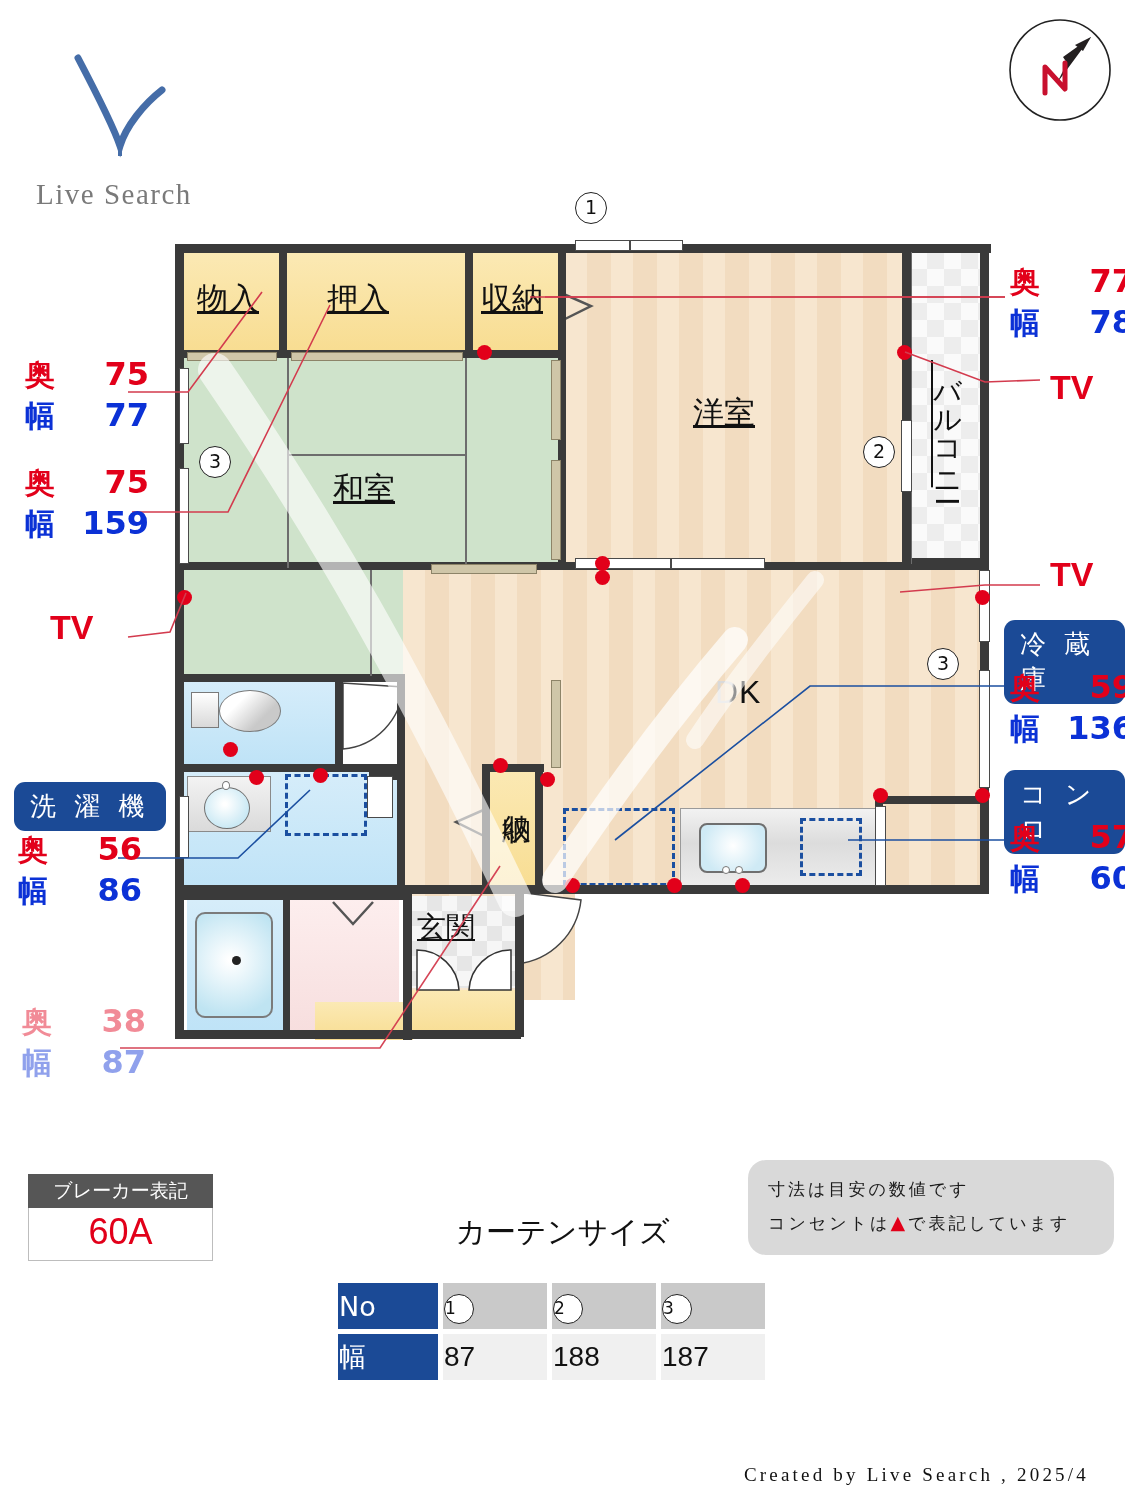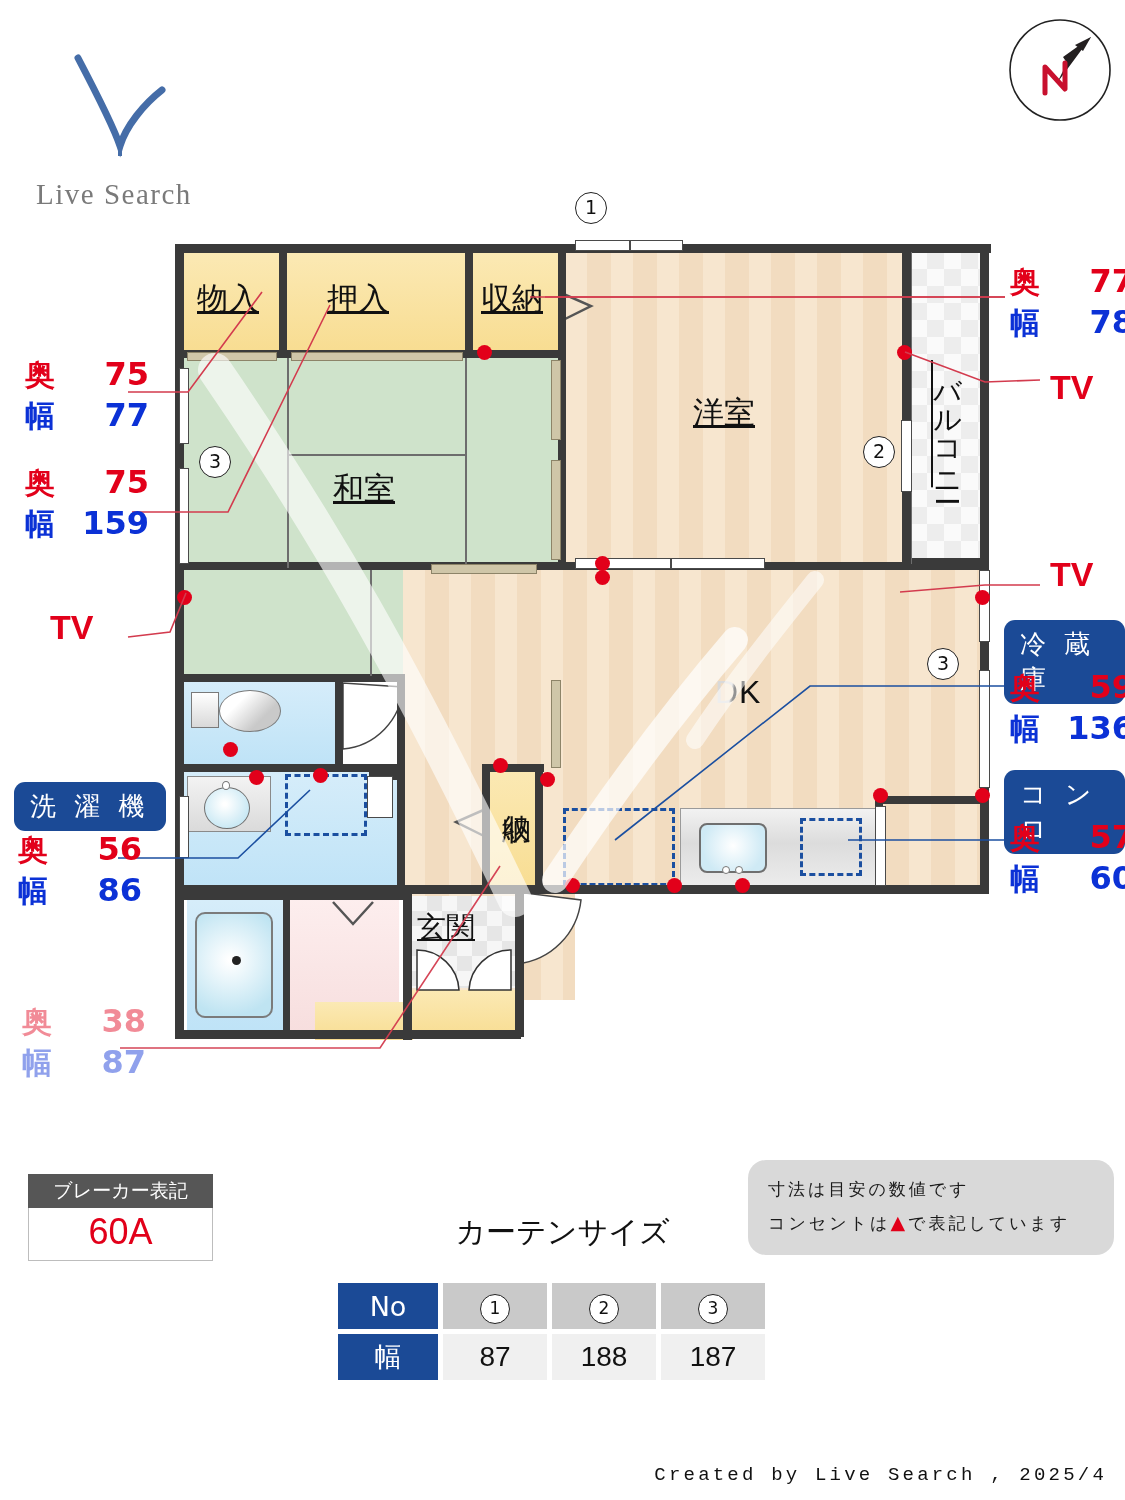--- a/index.html
+++ b/index.html
@@ -124,37 +124,37 @@
   }
   #note .dot { color:#e2001a; font-size:19px; }
 
   
   #curtain-title {
     left:0; right:0; top:1212px; text-align:center;
     font-size:30px; color:#111; font-family:"DejaVu Sans", sans-serif;
   }
   #ctable { left:333px; top:1278px; border-collapse:separate; border-spacing:5px; }
   #ctable td {
-    width:104px; height:46px; text-align:center; vertical-align:middle;
+    width:104px; height:46px; text-align:left; vertical-align:middle;
     font-size:28px; font-family:"Liberation Sans", sans-serif; color:#111;
   }
   #ctable td.hd { background:#1b4a96; color:#fff; width:100px; font-size:27px;
                   font-family:"DejaVu Sans", sans-serif; }
   #ctable td.nohd { background:#c9c9c9; }
   #ctable td.val { background:#f0f0f0; }
   #ctable .mini {
     display:inline-block; width:30px; height:30px; line-height:27px;
     border:1.5px solid #222; border-radius:50%; background:#fff;
     font-size:17px; color:#111; font-family:"DejaVu Sans", sans-serif;
   }
 
   
   #footer {
-    right:18px; bottom:14px; font-size:19px; color:#111;
-    letter-spacing:3.2px; font-family:Liberation Mono, monospace; white-space:nowrap;
+    right:36px; bottom:14px; font-size:19px; color:#111;
+    letter-spacing:3.2px; font-family:Liberation Serif, serif; white-space:nowrap;
   }
 
   
   .swoosh { position:absolute; pointer-events:none; }
 </style>
 </head>
 <body>
 
 <div class="abs" id="logo">
   <svg class="mark" viewBox="0 0 120 110">

